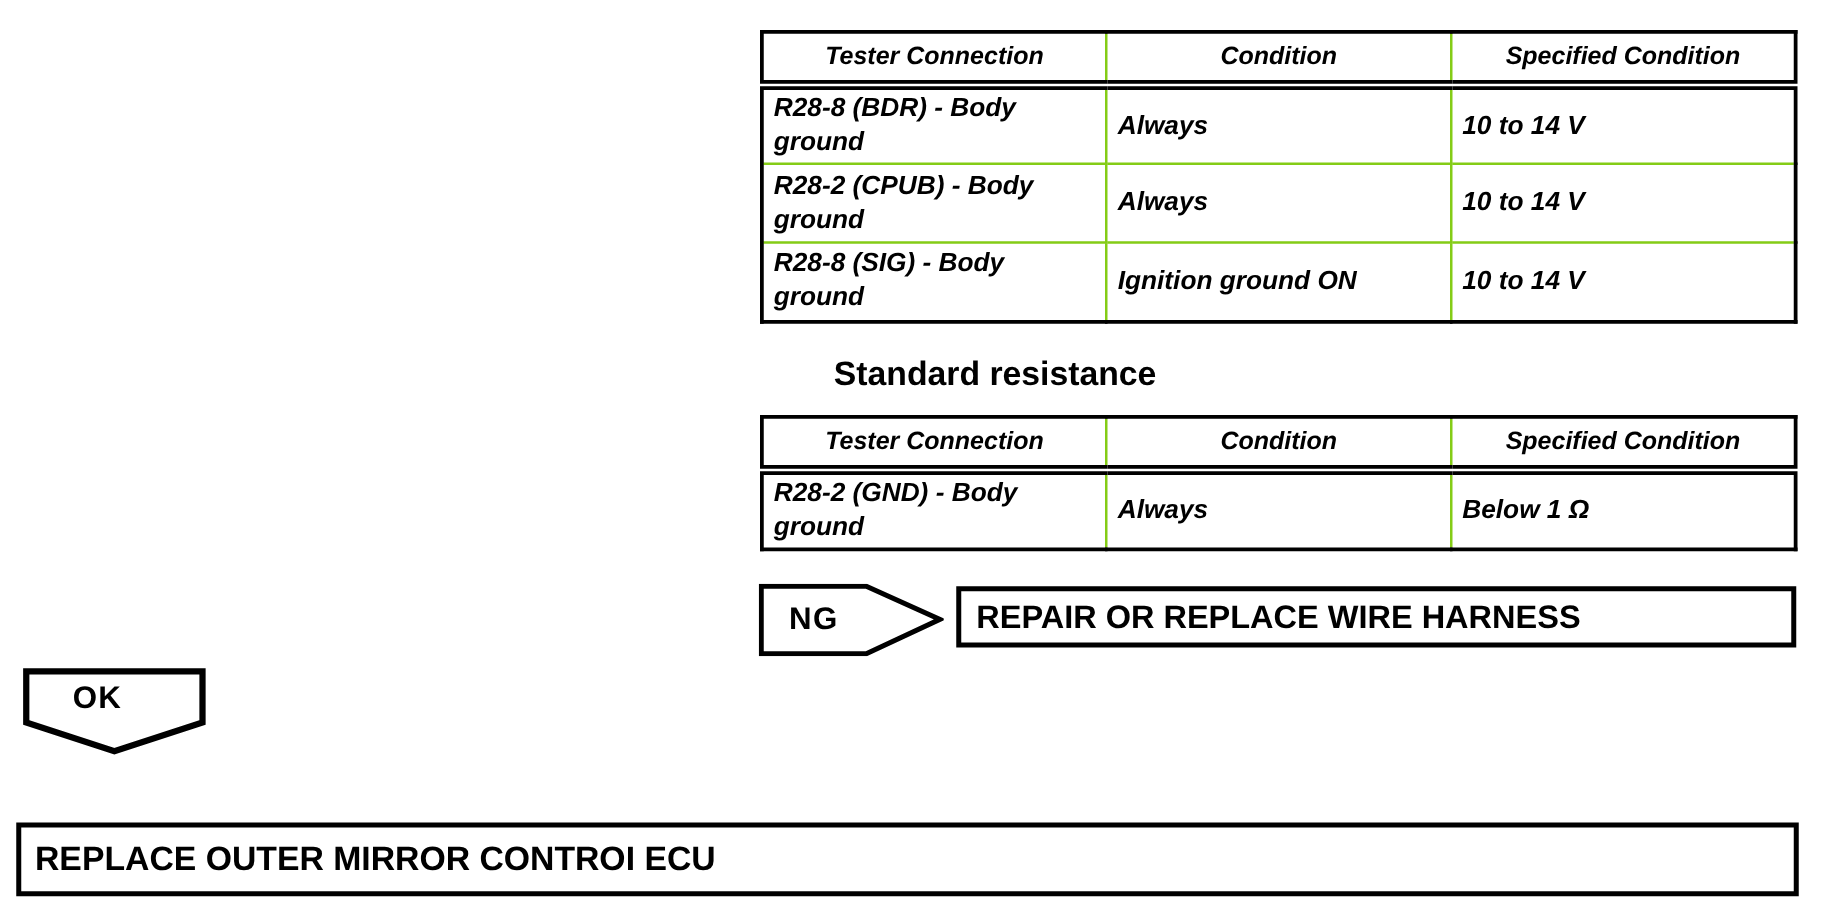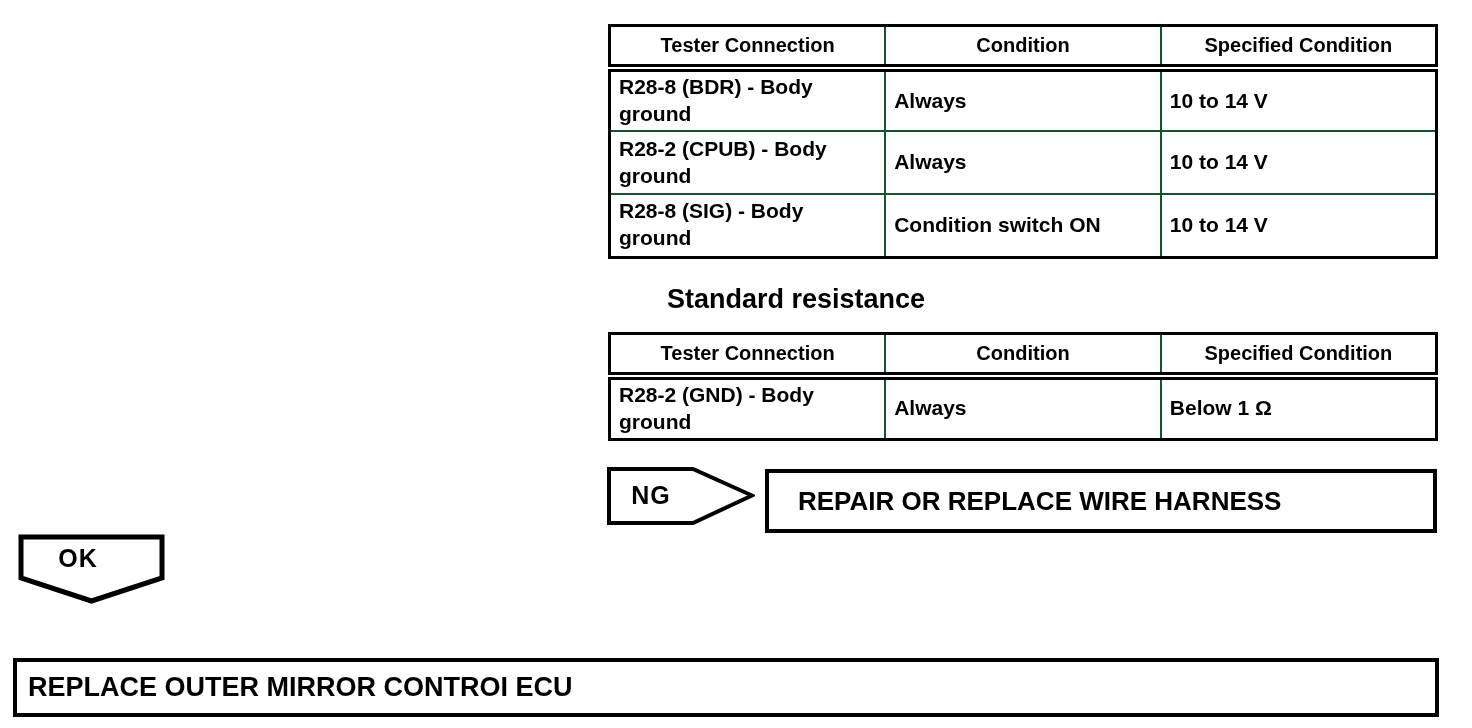--- a/index.html
+++ b/index.html
@@ -19,25 +19,26 @@
     left: 608px;
     width: 830px;
     border-collapse: collapse;
     table-layout: fixed;
     background: #ffffff;
     border: 3px solid #000;
   }
   .spec-table--voltage { top: 24px; }
   .spec-table--resistance { top: 332px; }
   .spec-table th, .spec-table td {
-    border: 2px solid #14532d;
+    border: 2px solid #84cc16;
     font-weight: bold;
     vertical-align: middle;
     padding: 2px 8px;
     overflow: hidden;
+    font-style: italic;
   }
   .spec-table th {
     font-size: 20px;
     height: 33px;
     border-bottom: 8px double #000;
   }
   .spec-table td {
     font-size: 21px;
     line-height: 1.28;
   }
@@ -77,23 +78,23 @@
     box-sizing: border-box;
     border: 4px solid #000;
     background: #ffffff;
     display: flex;
     align-items: center;
     font-weight: bold;
     white-space: nowrap;
   }
   .action-box--repair {
     left: 765px; top: 469px;
-    width: 672px; height: 64px;
+    width: 672px; height: 49px;
     font-size: 26px;
-    padding-left: 29px;
+    padding-left: 12px;
   }
   .action-box--replace {
     left: 13px; top: 638px;
     width: 1426px; height: 59px;
     font-size: 27px;
     padding-left: 11px;
     margin-top: 20px;
   }
 </style>
 </head>
@@ -115,21 +116,21 @@
         <td>Always</td>
         <td>10 to 14 V</td>
       </tr>
       <tr>
         <td>R28-2 (CPUB) - Body ground</td>
         <td>Always</td>
         <td>10 to 14 V</td>
       </tr>
       <tr>
         <td>R28-8 (SIG) - Body ground</td>
-        <td>Condition switch ON</td>
+        <td>Ignition ground ON</td>
         <td>10 to 14 V</td>
       </tr>
     </tbody>
   </table>
 
   <div class="section-heading">Standard resistance</div>
 
   <table class="spec-table spec-table--resistance">
     <thead>
       <tr>

